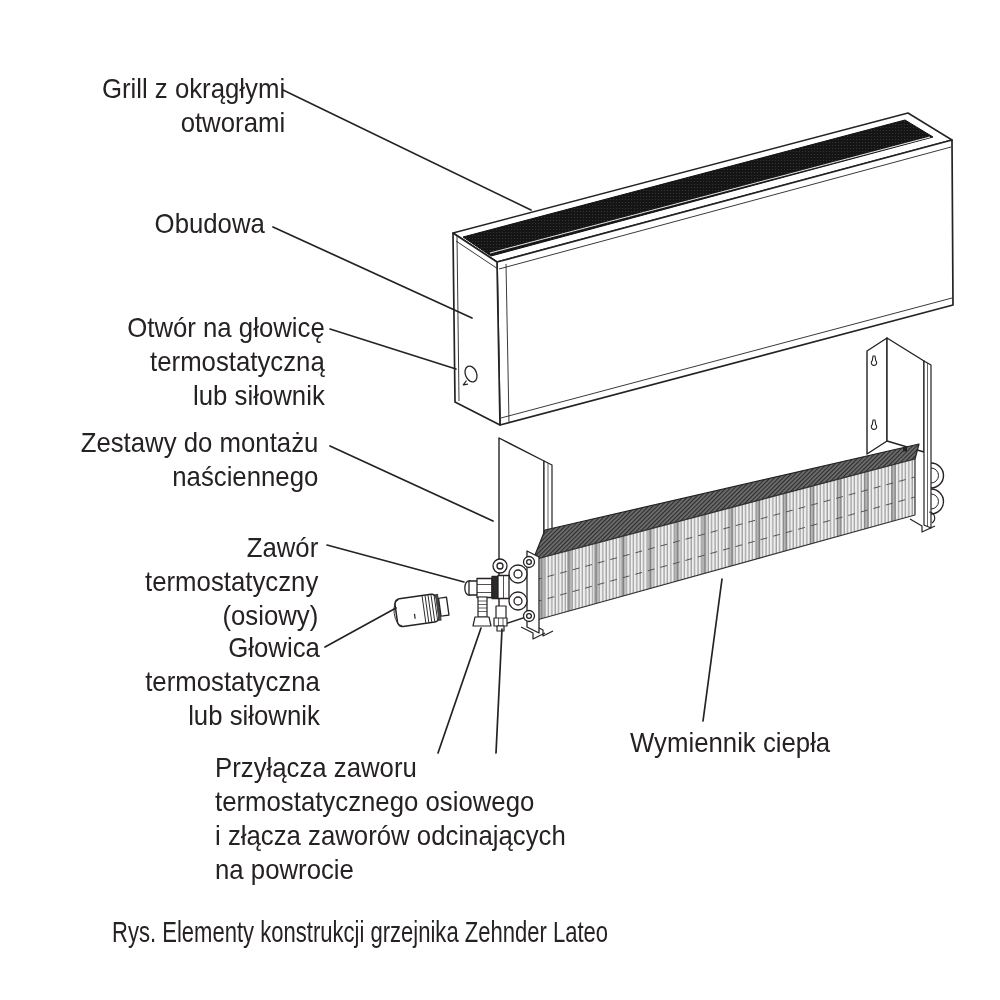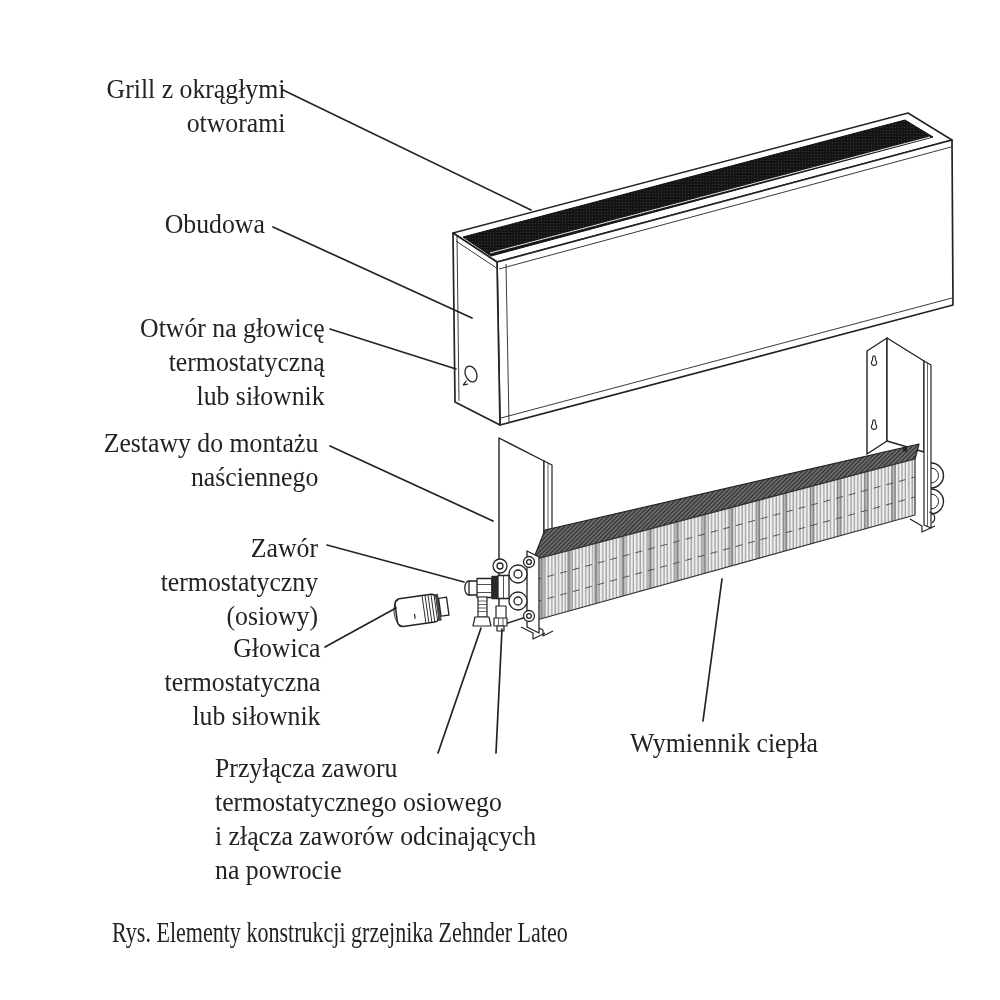--- a/index.html
+++ b/index.html
@@ -1,18 +1,18 @@
 <!DOCTYPE html>
 <html><head>
 <meta charset="utf-8">
 <style>
   html,body{margin:0;padding:0;}
   body{width:1000px;height:1000px;background:#ffffff;position:relative;overflow:hidden;
        font-family:"Liberation Sans","DejaVu Sans",sans-serif;}
-  #stage{position:absolute;inset:0;width:1000px;height:1000px;font-family:Liberation Serif, serif;}
+  #stage{position:absolute;inset:0;width:1000px;height:1000px;}
   #drawing{position:absolute;left:0;top:0;width:1000px;height:1000px;}
   .lbl{position:absolute;font-size:28px;line-height:34px;color:#262223;white-space:pre-line;}
   .lbl.r{text-align:right;transform:scaleX(.92);transform-origin:100% 0;}
   .lbl.l{text-align:left;transform:scaleX(.92);transform-origin:0 0;}
   #lbl-grill{top:72px;right:715px;}
   #lbl-obudowa{top:207px;right:735px;}
   #lbl-otwor{top:311px;right:675px;}
   #lbl-zestawy{top:426px;right:682px;}
   #lbl-zawor{top:531px;right:682px;}
   #lbl-glowica{top:631px;right:680px;}

